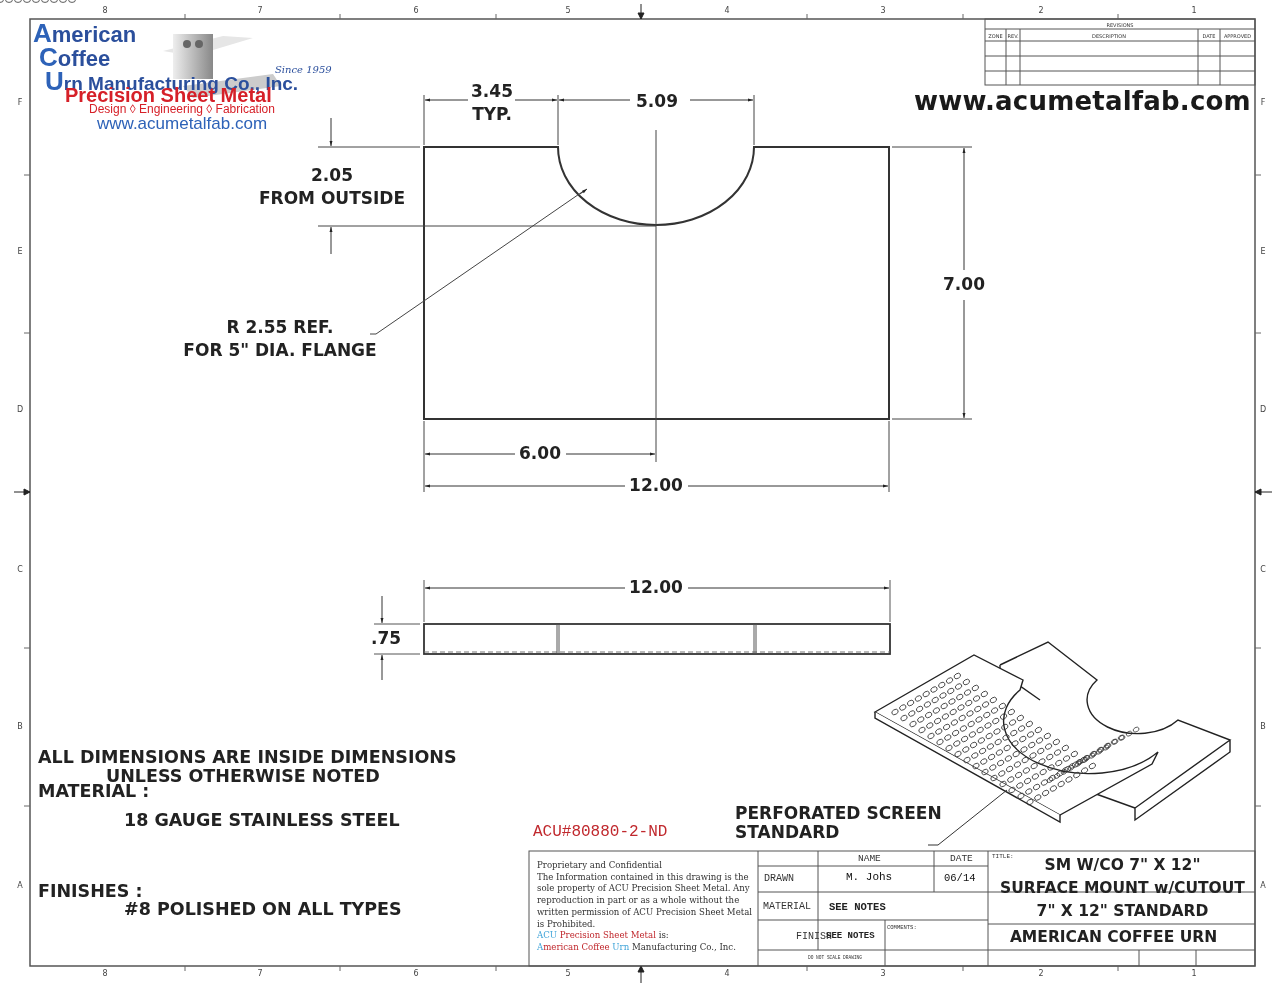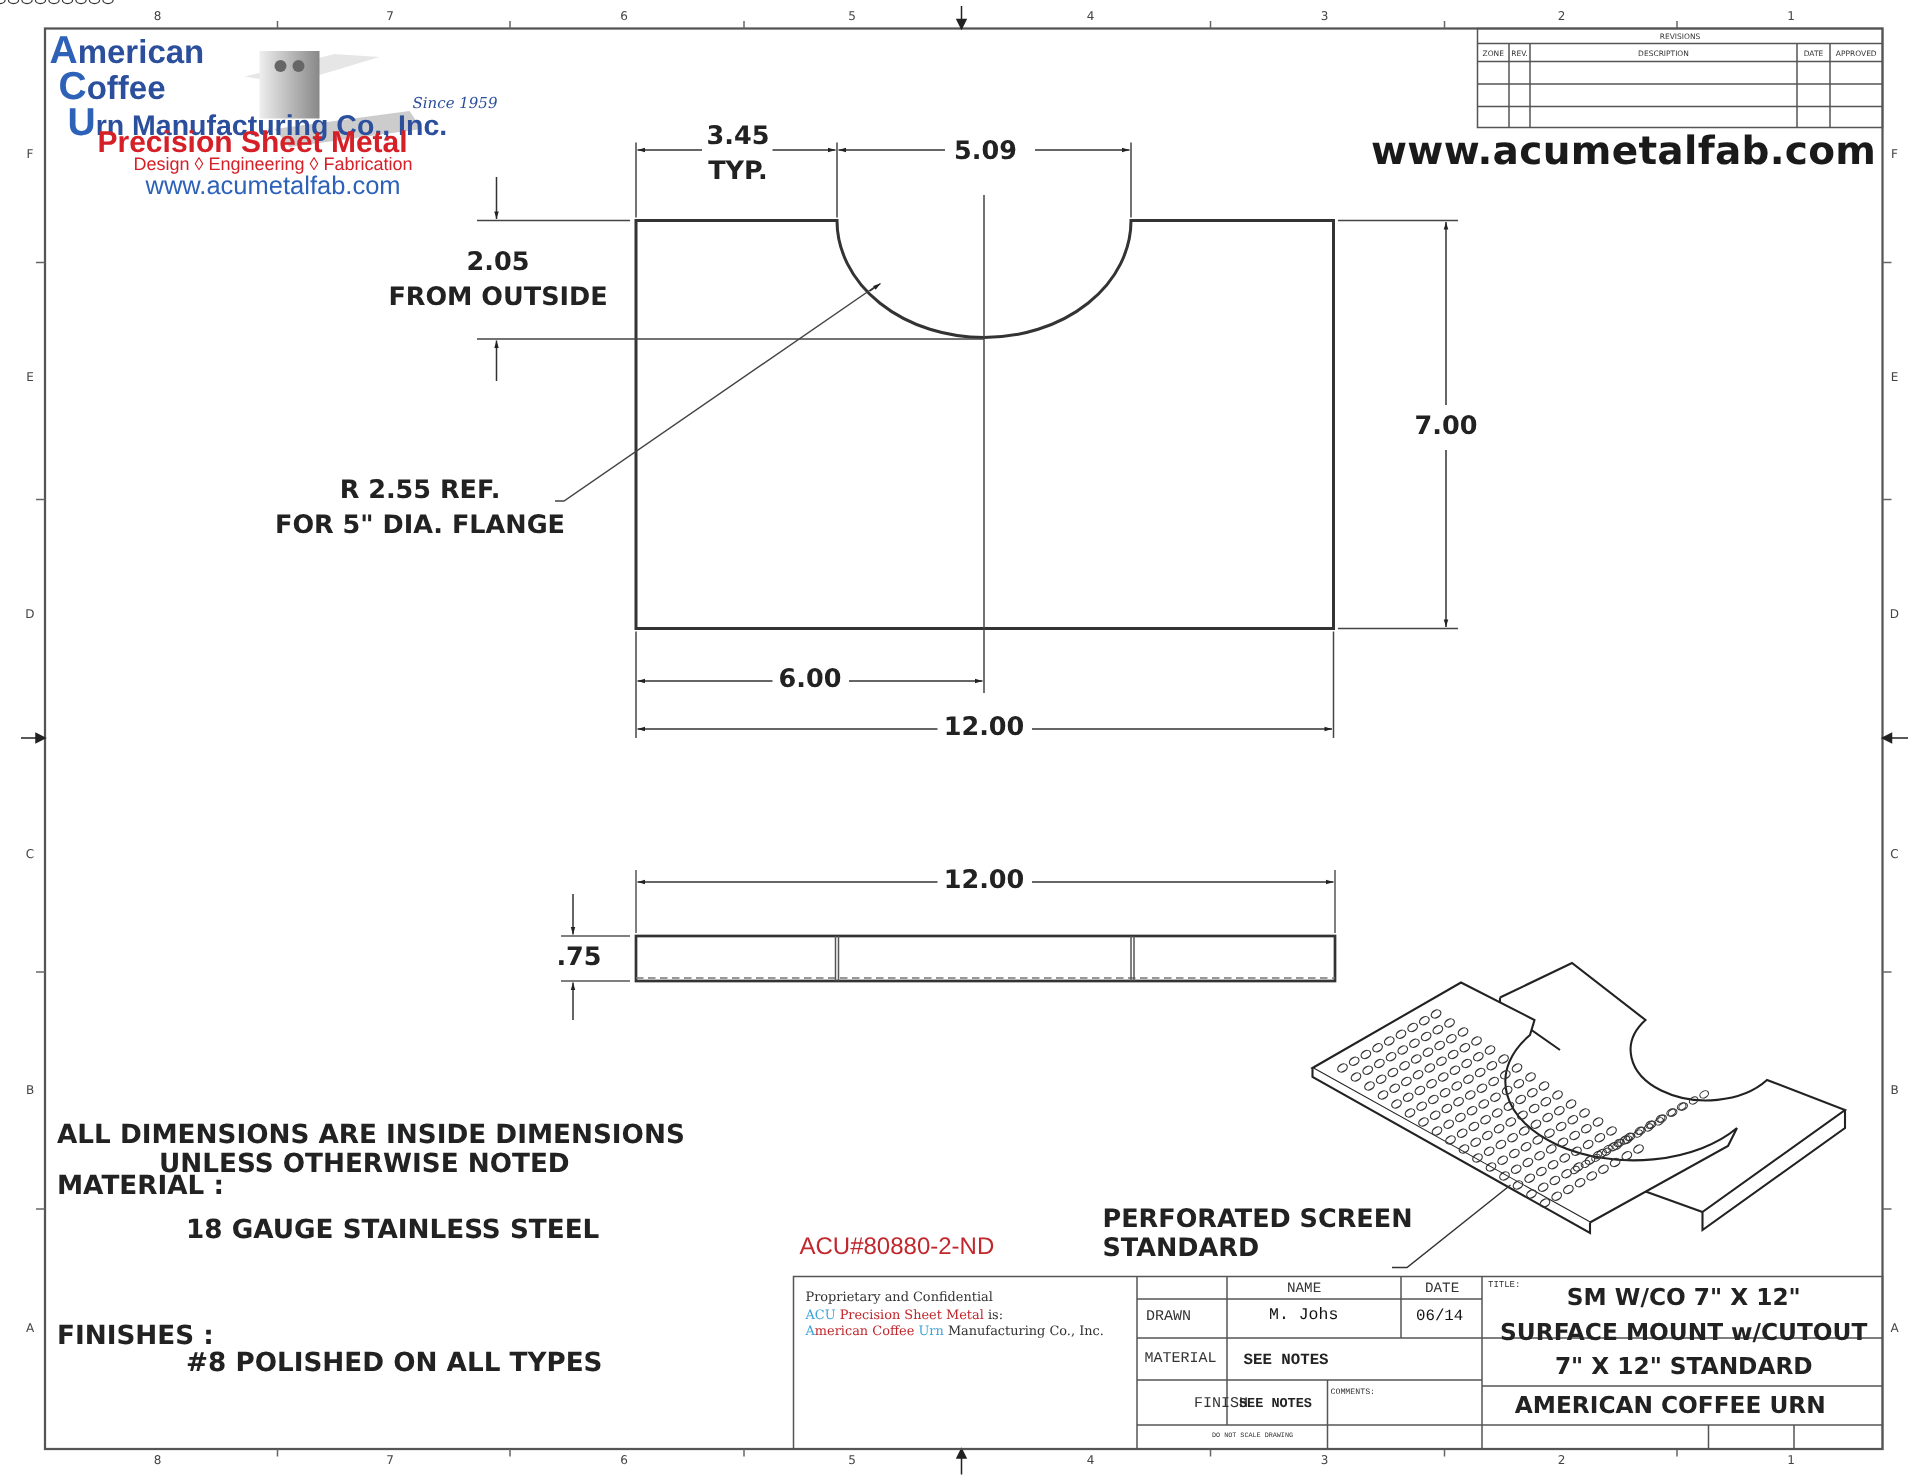--- a/index.html
+++ b/index.html
@@ -319,24 +319,25 @@
   <div class="abs note" style="left:124px;top:810px">18 GAUGE STAINLESS STEEL</div>
   <div class="abs note" style="left:38px;top:881px">FINISHES :</div>
   <div class="abs note" style="left:124px;top:899px">#8 POLISHED ON ALL TYPES</div>
 </div>
 
 <div class="abs note" style="left:735px;top:804px;font-size:17px;line-height:19px">
   <div>PERFORATED SCREEN</div>
   <div>STANDARD</div>
 </div>
 
-<div class="abs" style="left:533px;top:823px;font-family:Liberation Sans, sans-serif;font-size:16px;color:#c0282d;white-space:nowrap">ACU#80880-2-ND</div>
+<div class="abs" style="left:533px;top:823px;font-family:Liberation Mono, monospace;font-size:16px;color:#c0282d;white-space:nowrap">ACU#80880-2-ND</div>
 
 <div class="abs prop" style="left:537px;top:860px;width:216px">
   <div style="font-weight:normal">Proprietary and Confidential</div>
+  <div>The Information contained in this drawing is the sole property of ACU Precision Sheet Metal. Any reproduction in part or as a whole without the written permission of ACU Precision Sheet Metal is Prohibited.</div>
   <div>
     <span style="color:#3ea3d8">ACU</span>
     <span style="color:#c0282d">Precision Sheet Metal</span>
     <span>is:</span>
   </div>
   <div><span style="color:#3ea3d8">A</span><span style="color:#c0282d">merican</span> <span style="color:#c0282d">Coffee</span> <span style="color:#3ea3d8">Urn</span> <span>Manufacturing Co., Inc.</span></div>
 </div>
 
 <div>
   <div class="tb" style="left:858px;top:853px;font-size:9.5px">NAME</div>

